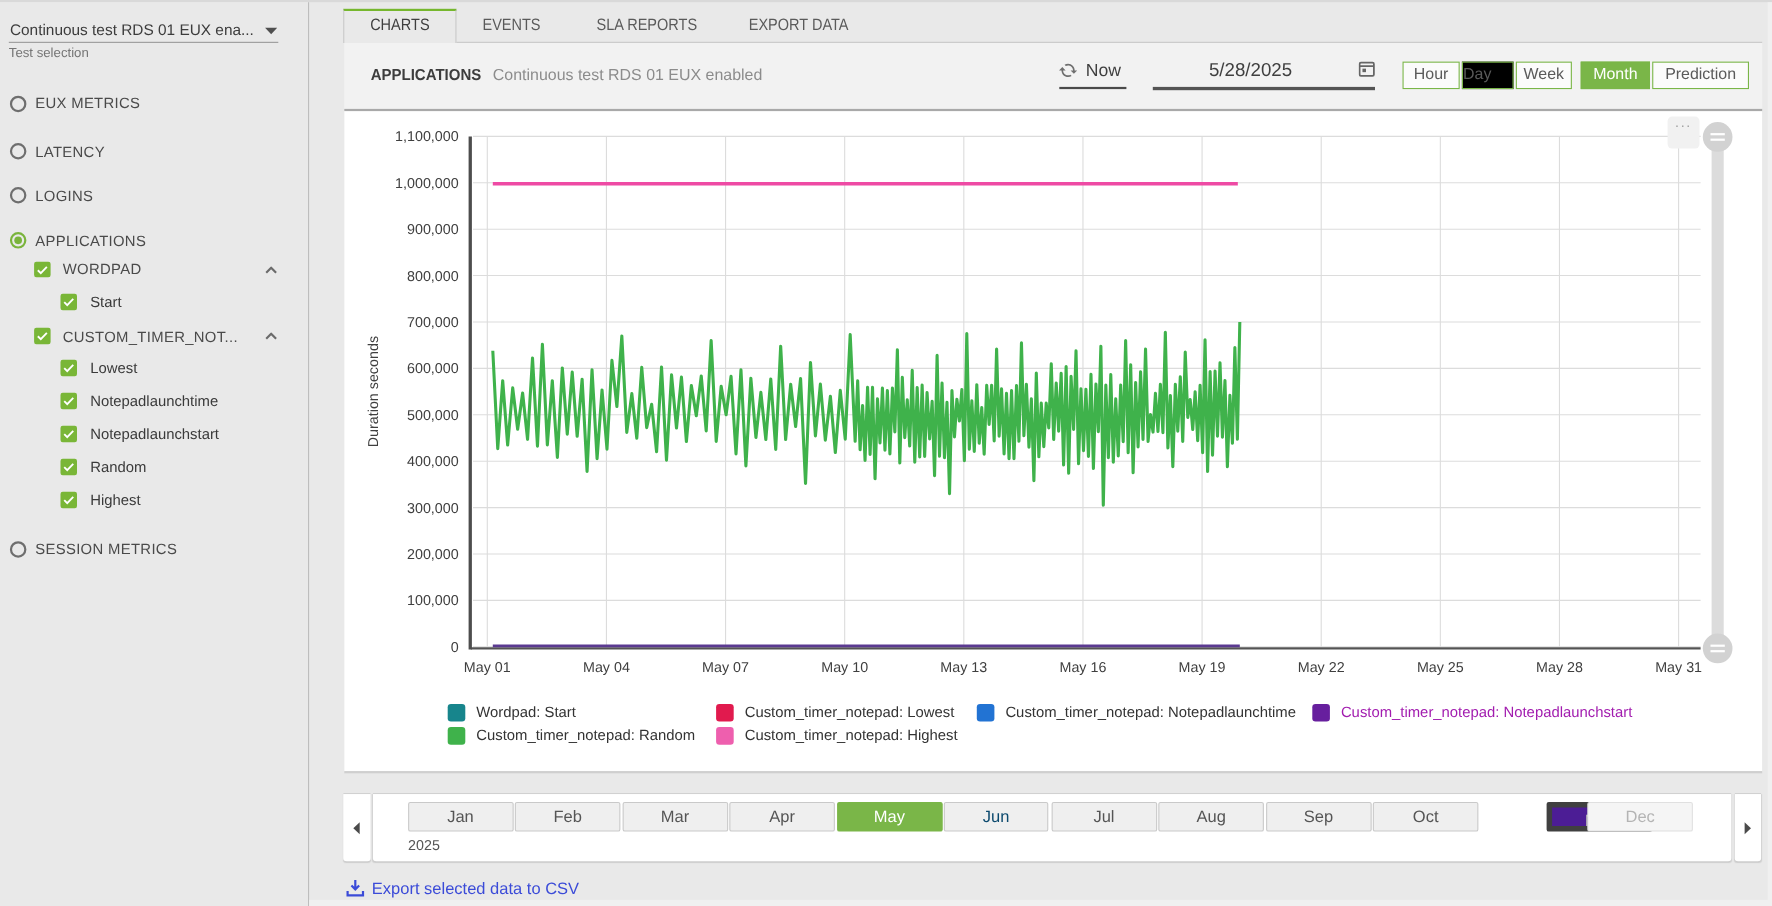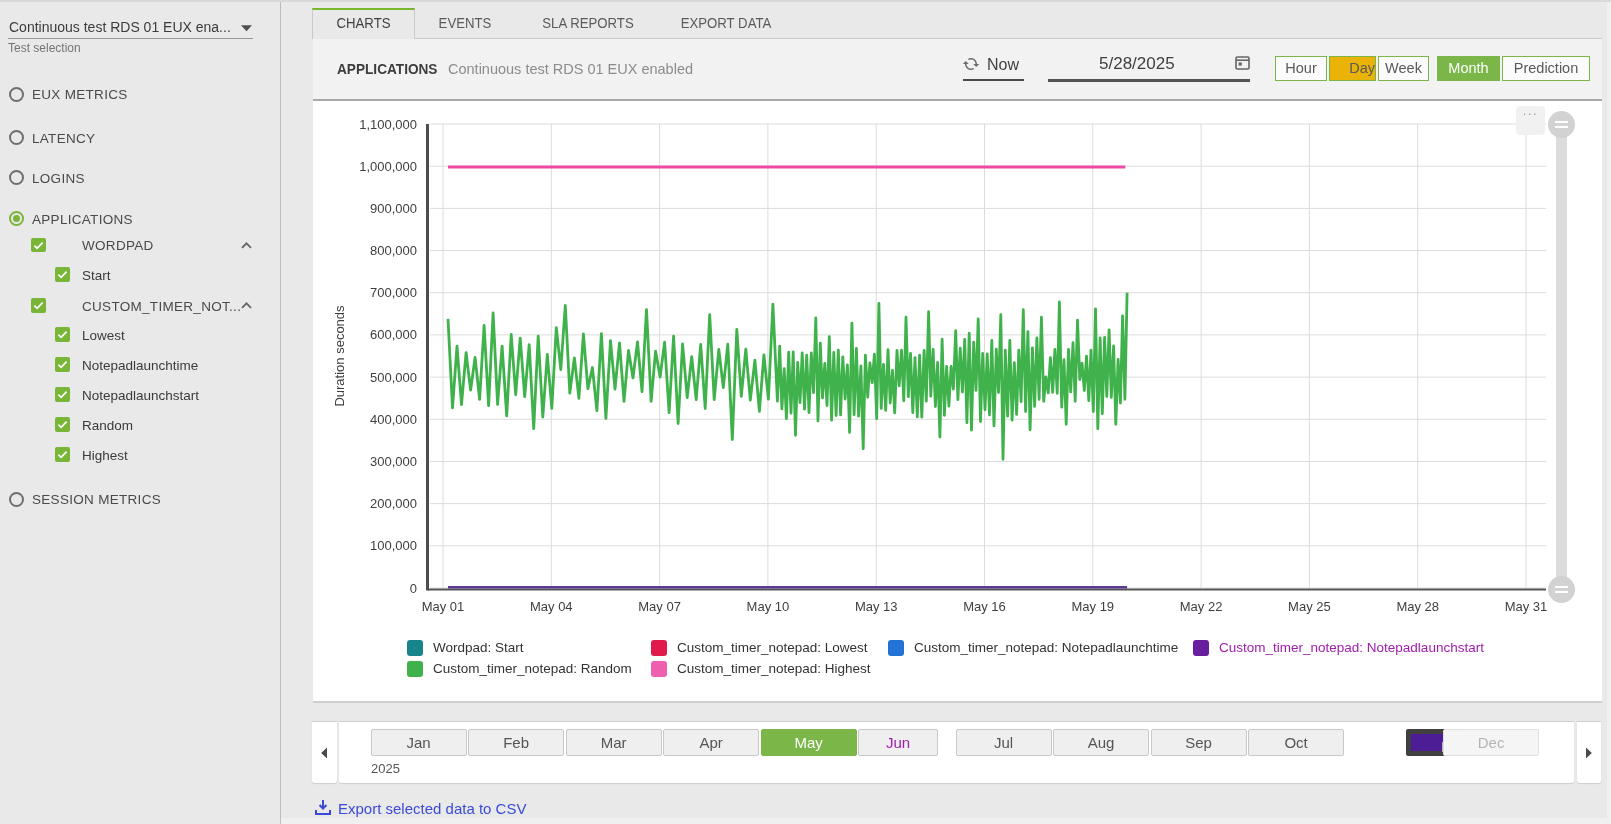--- a/index.html
+++ b/index.html
@@ -1,17 +1,17 @@
 <!DOCTYPE html>
 <html><head><meta charset="utf-8"><style>
 * { margin:0; padding:0; }
 html,body { width:1611px; height:824px; background:#e9e9e9; overflow:hidden;
   font-family:"Liberation Sans", sans-serif; position:relative; }
 .cat { font-size:13.5px; color:#4a4a4a; letter-spacing:0.3px; white-space:nowrap; }
-.sub { font-size:13.5px; color:#4a4a4a; letter-spacing:0.3px; white-space:nowrap;margin-left:25px; }
+.sub { font-size:13.5px; color:#4a4a4a; letter-spacing:0.3px; white-space:nowrap; }
 .itm { font-size:13.5px; color:#3a3a3a; white-space:nowrap; }
 .tabtx { position:absolute; top:7.5px; height:31px; line-height:30px; text-align:center;
   font-size:15px; color:#5a5a5a; transform:scaleX(0.88); }
 .axlbl { font-size:13px; fill:#3f3f3f; font-family:"Liberation Sans", sans-serif; }
 </style></head>
 <body>
 <div style="position:absolute;left:0;top:0;width:1611px;height:2px;background:#d9d9d9"></div>
 <div style="position:absolute;left:0;top:2px;width:280px;height:822px;background:#e9e9e9;border-right:1px solid #bdbdbd;box-sizing:content-box"></div>
 <div style="position:absolute;left:9px;top:19px;width:240px;font-size:14px;color:#3c3c3c;white-space:nowrap;overflow:hidden">Continuous test RDS 01 EUX ena...</div>
 <svg style="position:absolute;left:240px;top:24px" width="13" height="8" viewBox="0 0 13 8">
@@ -95,21 +95,21 @@
 <div style="position:absolute;left:987px;top:56px;font-size:16px;color:#3f3f3f">Now</div>
 <div style="position:absolute;left:963px;top:79px;width:61px;height:2px;background:#4a4a4a"></div>
 <div style="position:absolute;left:1099px;top:54px;font-size:17px;color:#3f3f3f">5/28/2025</div>
 <svg style="position:absolute;left:1235px;top:55px" width="15" height="15" viewBox="0 0 15 15">
 <rect x="1" y="2" width="13" height="12" rx="1.2" stroke="#666" stroke-width="1.6" fill="none"></rect>
 <line x1="1" y1="5.2" x2="14" y2="5.2" stroke="#666" stroke-width="1.6"></line>
 <rect x="3.6" y="7.4" width="3.2" height="3.2" fill="#666"></rect>
 </svg>
 <div style="position:absolute;left:1048px;top:79px;width:202px;height:2.5px;background:#545454"></div>
 <div style="position:absolute;left:1275px;top:56px;width:52px;height:25px;background:#fbfbfb;border:1px solid #7ab648;box-sizing:border-box;line-height:23px;text-align:center;font-size:14.5px;color:#5a5a5a">Hour</div>
-<div style="position:absolute;left:1329px;top:56px;width:47px;height:25px;background:#eab308;border:1px solid #7ab648;box-sizing:border-box;line-height:23px;text-align:right;font-size:14.5px;color:#5a5a5a">Day</div>
+<div style="position:absolute;left:1329px;top:56px;width:47px;height:25px;background:#000000;border:1px solid #7ab648;box-sizing:border-box;line-height:23px;text-align:left;font-size:14.5px;color:#5a5a5a">Day</div>
 <div style="position:absolute;left:1378px;top:56px;width:51px;height:25px;background:#fbfbfb;border:1px solid #7ab648;box-sizing:border-box;line-height:23px;text-align:center;font-size:14.5px;color:#5a5a5a">Week</div>
 <div style="position:absolute;left:1437px;top:56px;width:63px;height:25px;background:#7ab648;border:1px solid #7ab648;box-sizing:border-box;line-height:23px;text-align:center;font-size:14.5px;color:#fff;font-weight:normal">Month</div>
 <div style="position:absolute;left:1502px;top:56px;width:88px;height:25px;background:#fbfbfb;border:1px solid #7ab648;box-sizing:border-box;line-height:23px;text-align:center;font-size:14.5px;color:#5a5a5a">Prediction</div>
 
 <svg width="1289" height="601" viewBox="313 100 1289 601" style="position:absolute;left:313px;top:100px">
 <rect x="313" y="100" width="1289" height="601" fill="#ffffff"></rect>
 <line x1="443.0" y1="124.0" x2="443.0" y2="588.0" stroke="#dcdcdc" stroke-width="1"></line>
     <line x1="551.3" y1="124.0" x2="551.3" y2="588.0" stroke="#dcdcdc" stroke-width="1"></line>
     <line x1="659.6" y1="124.0" x2="659.6" y2="588.0" stroke="#dcdcdc" stroke-width="1"></line>
     <line x1="767.9" y1="124.0" x2="767.9" y2="588.0" stroke="#dcdcdc" stroke-width="1"></line>
@@ -191,21 +191,21 @@
 <div style="position:absolute;left:339px;top:721px;width:1235px;height:62px;background:#fff;border-top:1px solid #cfcfcf;box-sizing:border-box;border-radius:0 0 3px 3px;box-shadow:0 1px 1px rgba(0,0,0,0.12)"></div>
 <div style="position:absolute;left:1577px;top:721px;width:24px;height:62px;background:#fff;border-top:1px solid #cfcfcf;box-sizing:border-box;border-radius:0 0 3px 3px;box-shadow:0 1px 1px rgba(0,0,0,0.12)"></div>
 <svg style="position:absolute;left:1585px;top:747px" width="8" height="12" viewBox="0 0 8 12">
     <path d="M1 0.5 L6.8 6 L1 11.5 Z" fill="#4a4a4a"></path>
   </svg>
 <div style="position:absolute;left:370.6px;top:729px;width:96px;height:27px;box-sizing:border-box;border-radius:2px;line-height:25px;text-align:center;font-size:15px;background:#efefef;border:1px solid #c9c9c9;color:#555">Jan</div>
 <div style="position:absolute;left:468.1px;top:729px;width:96px;height:27px;box-sizing:border-box;border-radius:2px;line-height:25px;text-align:center;font-size:15px;background:#efefef;border:1px solid #c9c9c9;color:#555">Feb</div>
 <div style="position:absolute;left:565.6px;top:729px;width:96px;height:27px;box-sizing:border-box;border-radius:2px;line-height:25px;text-align:center;font-size:15px;background:#efefef;border:1px solid #c9c9c9;color:#555">Mar</div>
 <div style="position:absolute;left:663.1px;top:729px;width:96px;height:27px;box-sizing:border-box;border-radius:2px;line-height:25px;text-align:center;font-size:15px;background:#efefef;border:1px solid #c9c9c9;color:#555">Apr</div>
 <div style="position:absolute;left:760.6px;top:729px;width:96px;height:27px;box-sizing:border-box;border-radius:2px;line-height:25px;text-align:center;font-size:15px;background:#7ab648;border:1px solid #7ab648;color:#fff">May</div>
-<div style="position:absolute;left:858.1px;top:729px;width:80px;height:27px;box-sizing:border-box;border-radius:2px;line-height:25px;text-align:center;font-size:15px;background:#efefef;border:1px solid #c9c9c9;color:#a21caf">Jun</div>
+<div style="position:absolute;left:858.1px;top:729px;width:95px;height:27px;box-sizing:border-box;border-radius:2px;line-height:25px;text-align:center;font-size:15px;background:#efefef;border:1px solid #c9c9c9;color:#0c4a6e">Jun</div>
 <div style="position:absolute;left:955.6px;top:729px;width:96px;height:27px;box-sizing:border-box;border-radius:2px;line-height:25px;text-align:center;font-size:15px;background:#efefef;border:1px solid #c9c9c9;color:#555">Jul</div>
 <div style="position:absolute;left:1053.1px;top:729px;width:96px;height:27px;box-sizing:border-box;border-radius:2px;line-height:25px;text-align:center;font-size:15px;background:#efefef;border:1px solid #c9c9c9;color:#555">Aug</div>
 <div style="position:absolute;left:1150.6px;top:729px;width:96px;height:27px;box-sizing:border-box;border-radius:2px;line-height:25px;text-align:center;font-size:15px;background:#efefef;border:1px solid #c9c9c9;color:#555">Sep</div>
 <div style="position:absolute;left:1248.1px;top:729px;width:96px;height:27px;box-sizing:border-box;border-radius:2px;line-height:25px;text-align:center;font-size:15px;background:#efefef;border:1px solid #c9c9c9;color:#555">Oct</div>
 <div style="position:absolute;left:1406px;top:729px;width:96px;height:27px;box-sizing:border-box;border-radius:2px;line-height:25px;text-align:center;font-size:15px;background:#4c1d95;border:5px solid #404040;color:#b4b4b4">Nov</div>
 <div style="position:absolute;left:1443.1px;top:729px;width:96px;height:27px;box-sizing:border-box;border-radius:2px;line-height:25px;text-align:center;font-size:15px;background:#f5f5f5;border:1px solid #e0e0e0;color:#b4b4b4">Dec</div>
 <div style="position:absolute;left:371px;top:761px;font-size:13px;color:#555">2025</div>
 <svg style="position:absolute;left:314px;top:799px" width="18" height="17" viewBox="0 0 18 17">
 <path d="M9 1 L9 9 M5.5 6 L9 9.5 L12.5 6" stroke="#3b4bd8" stroke-width="2" fill="none"></path>
 <path d="M2 11 L2 15 L16 15 L16 11" stroke="#3b4bd8" stroke-width="2" fill="none"></path>

